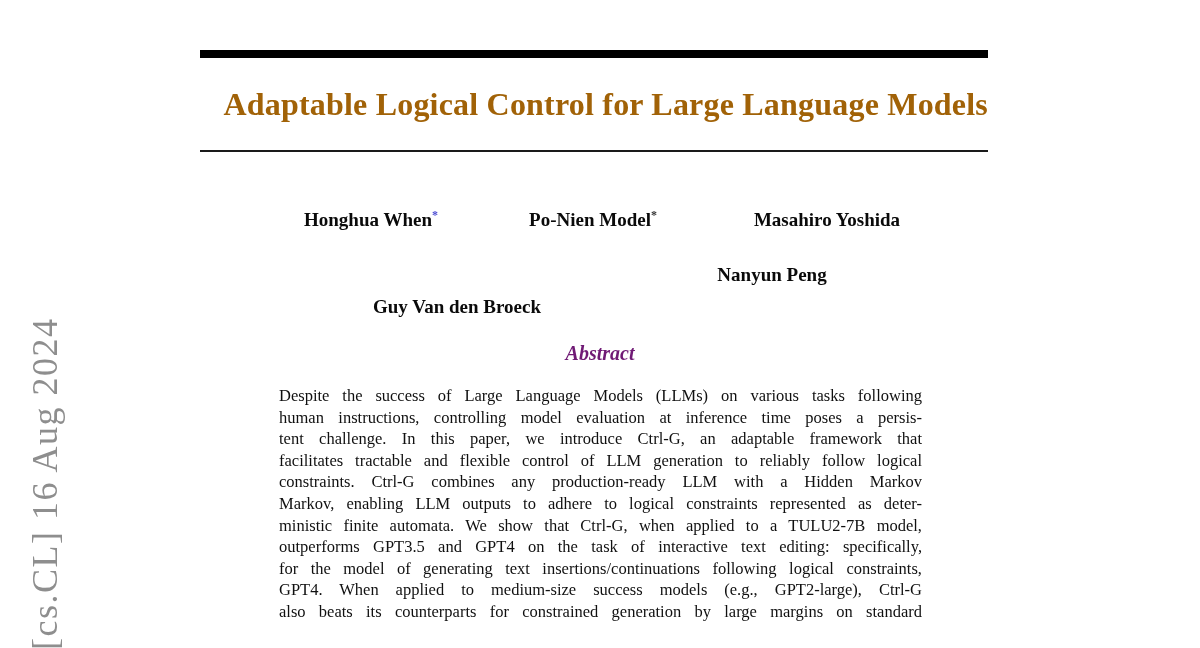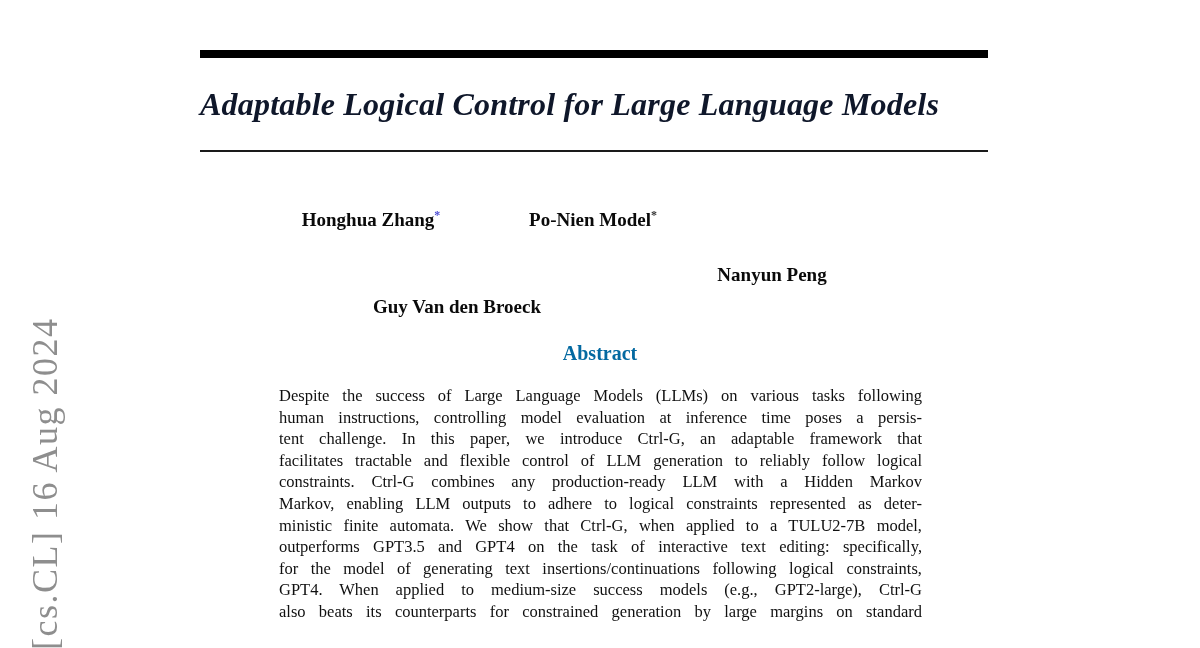--- a/index.html
+++ b/index.html
@@ -30,26 +30,25 @@
     background:var(--rule-black,#000);
   }
   .rule-thin{
     position:absolute;left:200px;top:150px;
     width:788px;height:2px;
     background:#1a1a1a;
   }
   .title{
     position:absolute;left:200px;top:86px;
     width:788px;
-    text-align:left;
+    text-align:right;
     font-size:32px;font-weight:bold;
     letter-spacing:0.2px;
-    color:#0f172a;
+    color:#a16207;
     white-space:nowrap;
-    font-style:italic;
   }
   
   .author{
     position:absolute;
     transform:translateX(-50%);
     font-size:19px;font-weight:bold;
     white-space:nowrap;
     color:#0a0a0a;
   }
   .author sup{
@@ -62,21 +61,22 @@
   .a4{left:457px;top:264px;margin-top:32px;}
   .a5{left:772px;top:264px;}
   .mark-blue{color:var(--asterisk-blue,#4d4dd3);}
   .mark-dark{color:var(--asterisk-dark,#333);}
   
   .abstract-heading{
     position:absolute;left:200px;top:342px;
     width:800px;
     text-align:center;
     font-size:20px;font-weight:bold;
-    color:#0369a1;
+    color:#701a75;
+    font-style:italic;
   }
   .abstract-body{
     position:absolute;left:279px;top:385px;
     width:643px;
     font-size:16.5px;
     color:#101010;
   }
   .abs-line{
     height:21.6px;
     line-height:21.6px;
@@ -91,24 +91,25 @@
 <div class="page">
 
   <div class="watermark">[cs.CL]  16 Aug 2024</div>
 
   <div class="rule-thick"></div>
 
   <h1 class="title" style="margin:0;">Adaptable Logical Control for Large Language Models</h1>
 
   <div class="rule-thin"></div>
 
-  <div class="author a1"><span>Honghua Zhang</span><sup class="mark-blue">*</sup></div>
+  <div class="author a1"><span>Honghua When</span><sup class="mark-blue">*</sup></div>
 
   <div class="author a2"><span>Po-Nien Model</span><sup class="mark-dark">*</sup></div>
 
+  <div class="author a3"><span>Masahiro Yoshida</span><sup></sup></div>
 
   <div class="author a4"><span>Guy Van den Broeck</span><sup></sup></div>
 
   <div class="author a5"><span>Nanyun Peng</span><sup></sup></div>
 
   <div class="abstract-heading">Abstract</div>
 
   <div class="abstract-body">
     <div class="abs-line">Despite the success of Large Language Models (LLMs) on various tasks following</div>
     <div class="abs-line">human instructions, controlling model evaluation at inference time poses a persis-</div>

